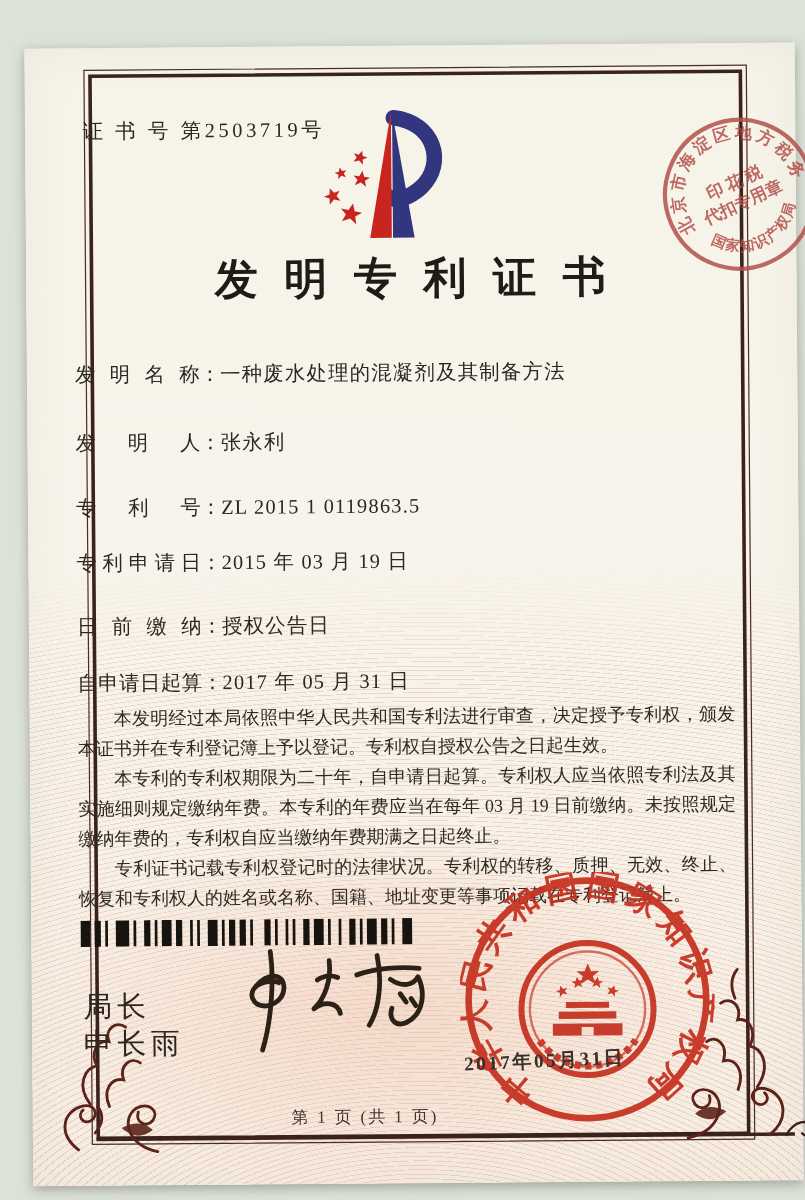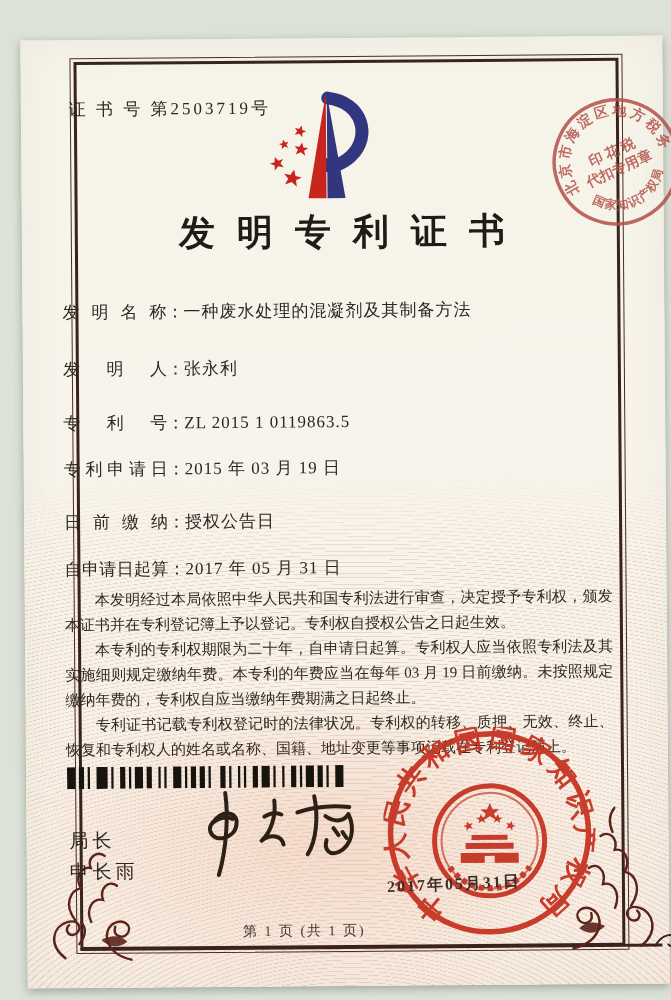--- a/index.html
+++ b/index.html
@@ -29,21 +29,21 @@
   .f0{top:0px}.f1{top:57px}.f2{top:111px}.f3{top:157px}.f4{top:210px}.f5{top:257px}
   .flabel{display:inline-block;width:104px;text-align:justify;text-align-last:justify;vertical-align:bottom;}
   .fvalue{letter-spacing:1px;}
   .paras{position:absolute;left:40px;top:548px;width:548px;font-size:15px;line-height:25px;
     color:#2e2922;text-align:justify;}
   .paras p{margin:0;text-indent:2em;}
   .barcode{position:absolute;left:41px;top:727px;}
   .barcode rect{fill:#17130f;}
   .signature{position:absolute;left:158px;top:748px;}
   .signature path{stroke:#2b2117;stroke-width:4;fill:none;stroke-linecap:round;stroke-linejoin:round;}
-  .officer{position:absolute;left:43px;top:785px;font-size:19px;line-height:31px;letter-spacing:4px;color:#2d2620;}
+  .officer{position:absolute;left:43px;top:785px;font-size:24px;line-height:31px;letter-spacing:4px;color:#2d2620;}
   .seal-official{position:absolute;left:357px;top:690px;opacity:.93;}
   .issue-date{position:absolute;left:360px;top:837px;font-size:16px;letter-spacing:2px;color:#39302a;
     transform:rotate(-2deg);font-weight:700;}
   .pfooter{position:absolute;left:27px;top:884px;width:500px;text-align:center;
     font-size:14px;letter-spacing:2px;color:#3e352c;}
   .seal-tax{position:absolute;left:527px;top:58px;opacity:.85;transform:rotate(-24deg);}
   .flourish{position:absolute;}
   .flourish path{stroke:#5c231a;stroke-width:2.4;fill:none;stroke-linecap:round;}
   .flourish .leaf{fill:#5c231a;stroke:none;opacity:.9;}
   .fl-left{left:16px;top:788px;}

